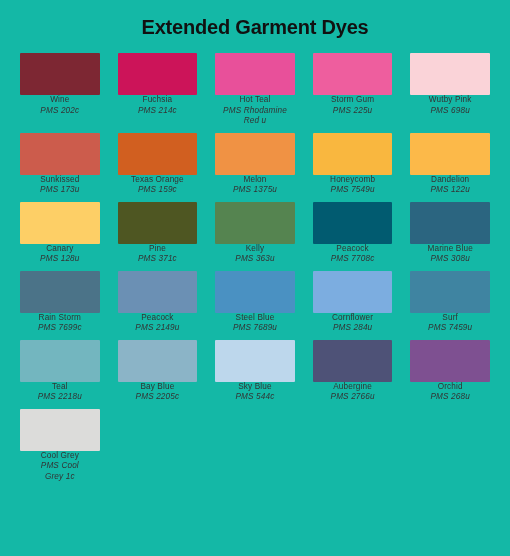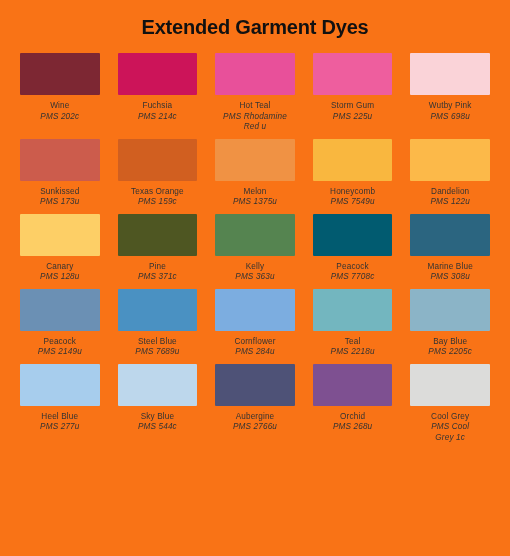--- a/index.html
+++ b/index.html
@@ -11,21 +11,21 @@
     width: 510px;
     height: 556px;
     font-family: "Liberation Sans", sans-serif;
     color: #2b2b2b;
     overflow: hidden;
   }
   #page {
     width: 510px;
     height: 556px;
     position: relative;
-    background: #f97316;
+    background: #14b8a6;
     box-sizing: border-box;
   }
   #page-title {
     text-align: center;
     font-size: 20px;
     font-weight: bold;
     letter-spacing: -0.2px;
     color: #111111;
     margin: 0;
     padding-top: 16px;
@@ -45,21 +45,20 @@
     align-items: center;
     padding-bottom: 6px;
   }
   .swatch-chip {
     width: 100%;
     height: 42px;
     border-radius: 1px;
   }
   .swatch-text {
     text-align: center;
-    padding-top: 6px;
     line-height: 1.28;
   }
   .swatch-name {
     display: block;
     font-size: 8.2px;
     color: #333333;
     letter-spacing: 0.15px;
   }
   .swatch-code {
     display: block;
@@ -178,20 +177,27 @@
         </div>
       </div>
       <div class="swatch-cell">
         <div class="swatch-chip" style="background-color: rgb(43, 101, 128);"></div>
         <div class="swatch-text">
           <span class="swatch-name">Marine Blue</span>
           <span class="swatch-code">PMS 308u</span>
         </div>
       </div>
       <div class="swatch-cell">
+        <div class="swatch-chip" style="background-color: rgb(75, 115, 136);"></div>
+        <div class="swatch-text">
+          <span class="swatch-name">Rain Storm</span>
+          <span class="swatch-code">PMS 7699c</span>
+        </div>
+      </div>
+      <div class="swatch-cell">
         <div class="swatch-chip" style="background-color: rgb(107, 144, 180);"></div>
         <div class="swatch-text">
           <span class="swatch-name">Peacock</span>
           <span class="swatch-code">PMS 2149u</span>
         </div>
       </div>
       <div class="swatch-cell">
         <div class="swatch-chip" style="background-color: rgb(74, 145, 194);"></div>
         <div class="swatch-text">
           <span class="swatch-name">Steel Blue</span>
@@ -199,38 +205,38 @@
         </div>
       </div>
       <div class="swatch-cell">
         <div class="swatch-chip" style="background-color: rgb(124, 173, 224);"></div>
         <div class="swatch-text">
           <span class="swatch-name">Cornflower</span>
           <span class="swatch-code">PMS 284u</span>
         </div>
       </div>
       <div class="swatch-cell">
+        <div class="swatch-chip" style="background-color: rgb(63, 132, 161);"></div>
+        <div class="swatch-text">
+          <span class="swatch-name">Surf</span>
+          <span class="swatch-code">PMS 7459u</span>
+        </div>
+      </div>
+      <div class="swatch-cell">
         <div class="swatch-chip" style="background-color: rgb(115, 182, 191);"></div>
         <div class="swatch-text">
           <span class="swatch-name">Teal</span>
           <span class="swatch-code">PMS 2218u</span>
         </div>
       </div>
       <div class="swatch-cell">
         <div class="swatch-chip" style="background-color: rgb(139, 180, 199);"></div>
         <div class="swatch-text">
           <span class="swatch-name">Bay Blue</span>
           <span class="swatch-code">PMS 2205c</span>
-        </div>
-      </div>
-      <div class="swatch-cell">
-        <div class="swatch-chip" style="background-color: rgb(167, 205, 237);"></div>
-        <div class="swatch-text">
-          <span class="swatch-name">Heel Blue</span>
-          <span class="swatch-code">PMS 277u</span>
         </div>
       </div>
       <div class="swatch-cell">
         <div class="swatch-chip" style="background-color: rgb(189, 215, 236);"></div>
         <div class="swatch-text">
           <span class="swatch-name">Sky Blue</span>
           <span class="swatch-code">PMS 544c</span>
         </div>
       </div>
       <div class="swatch-cell">

